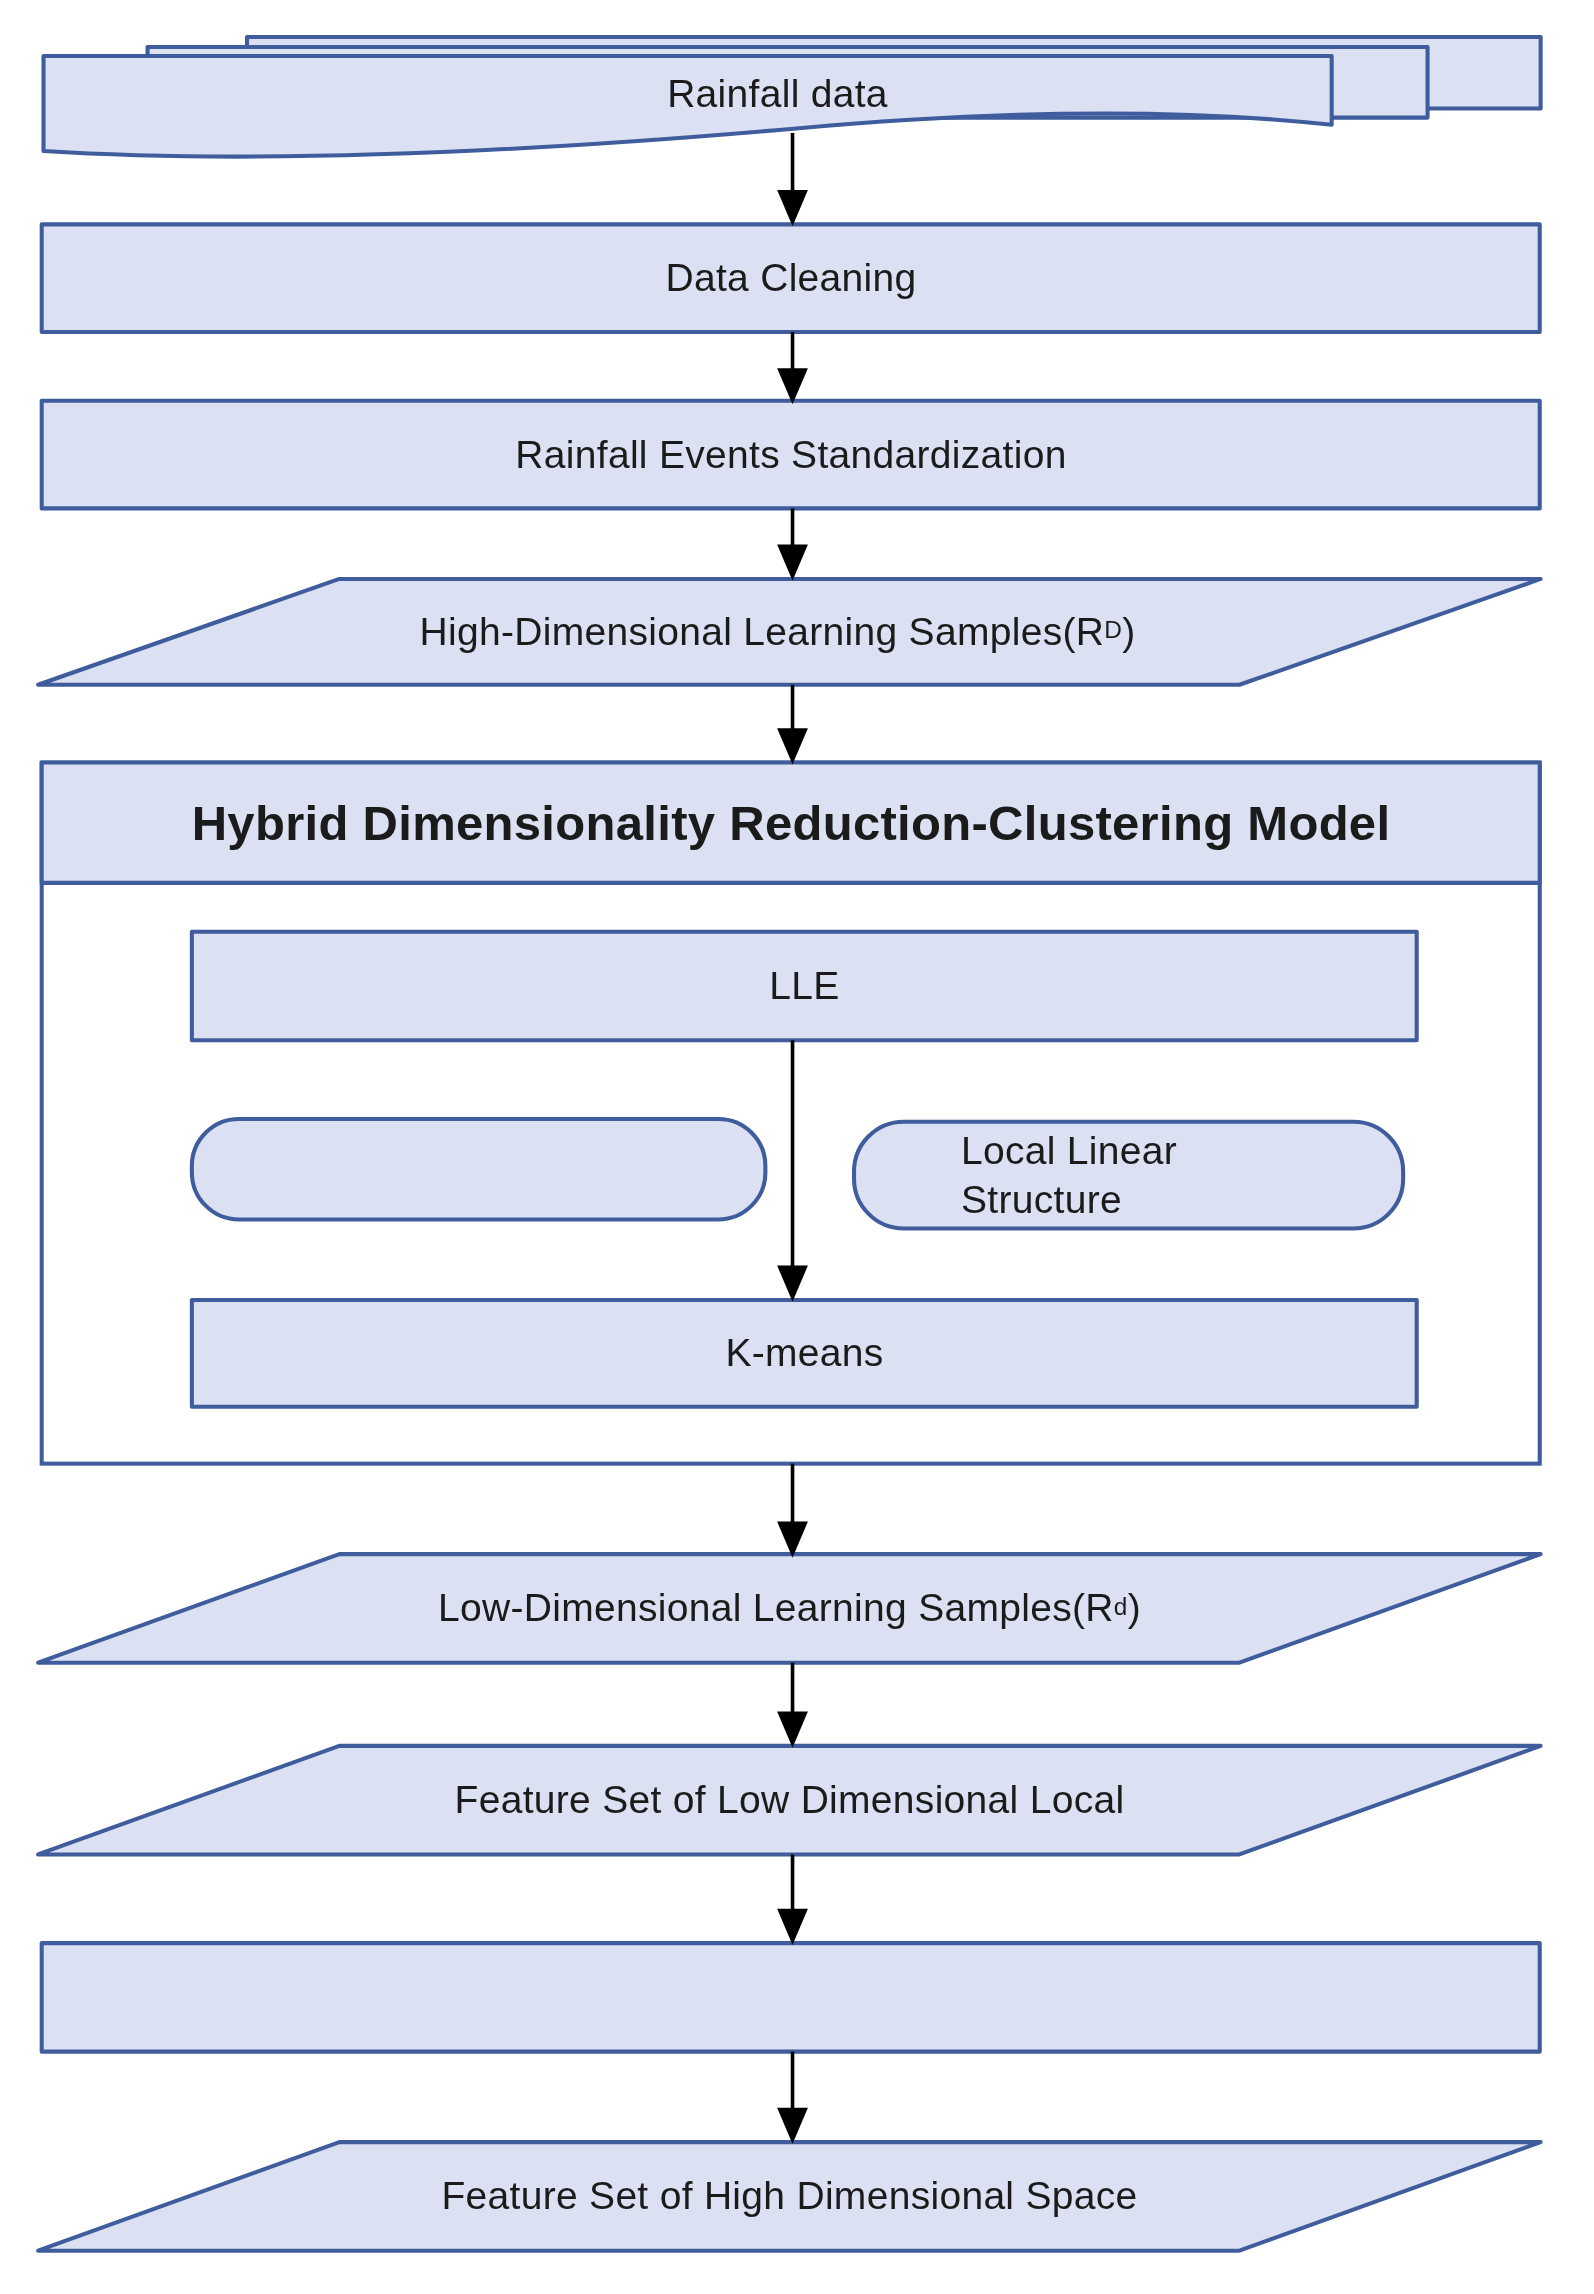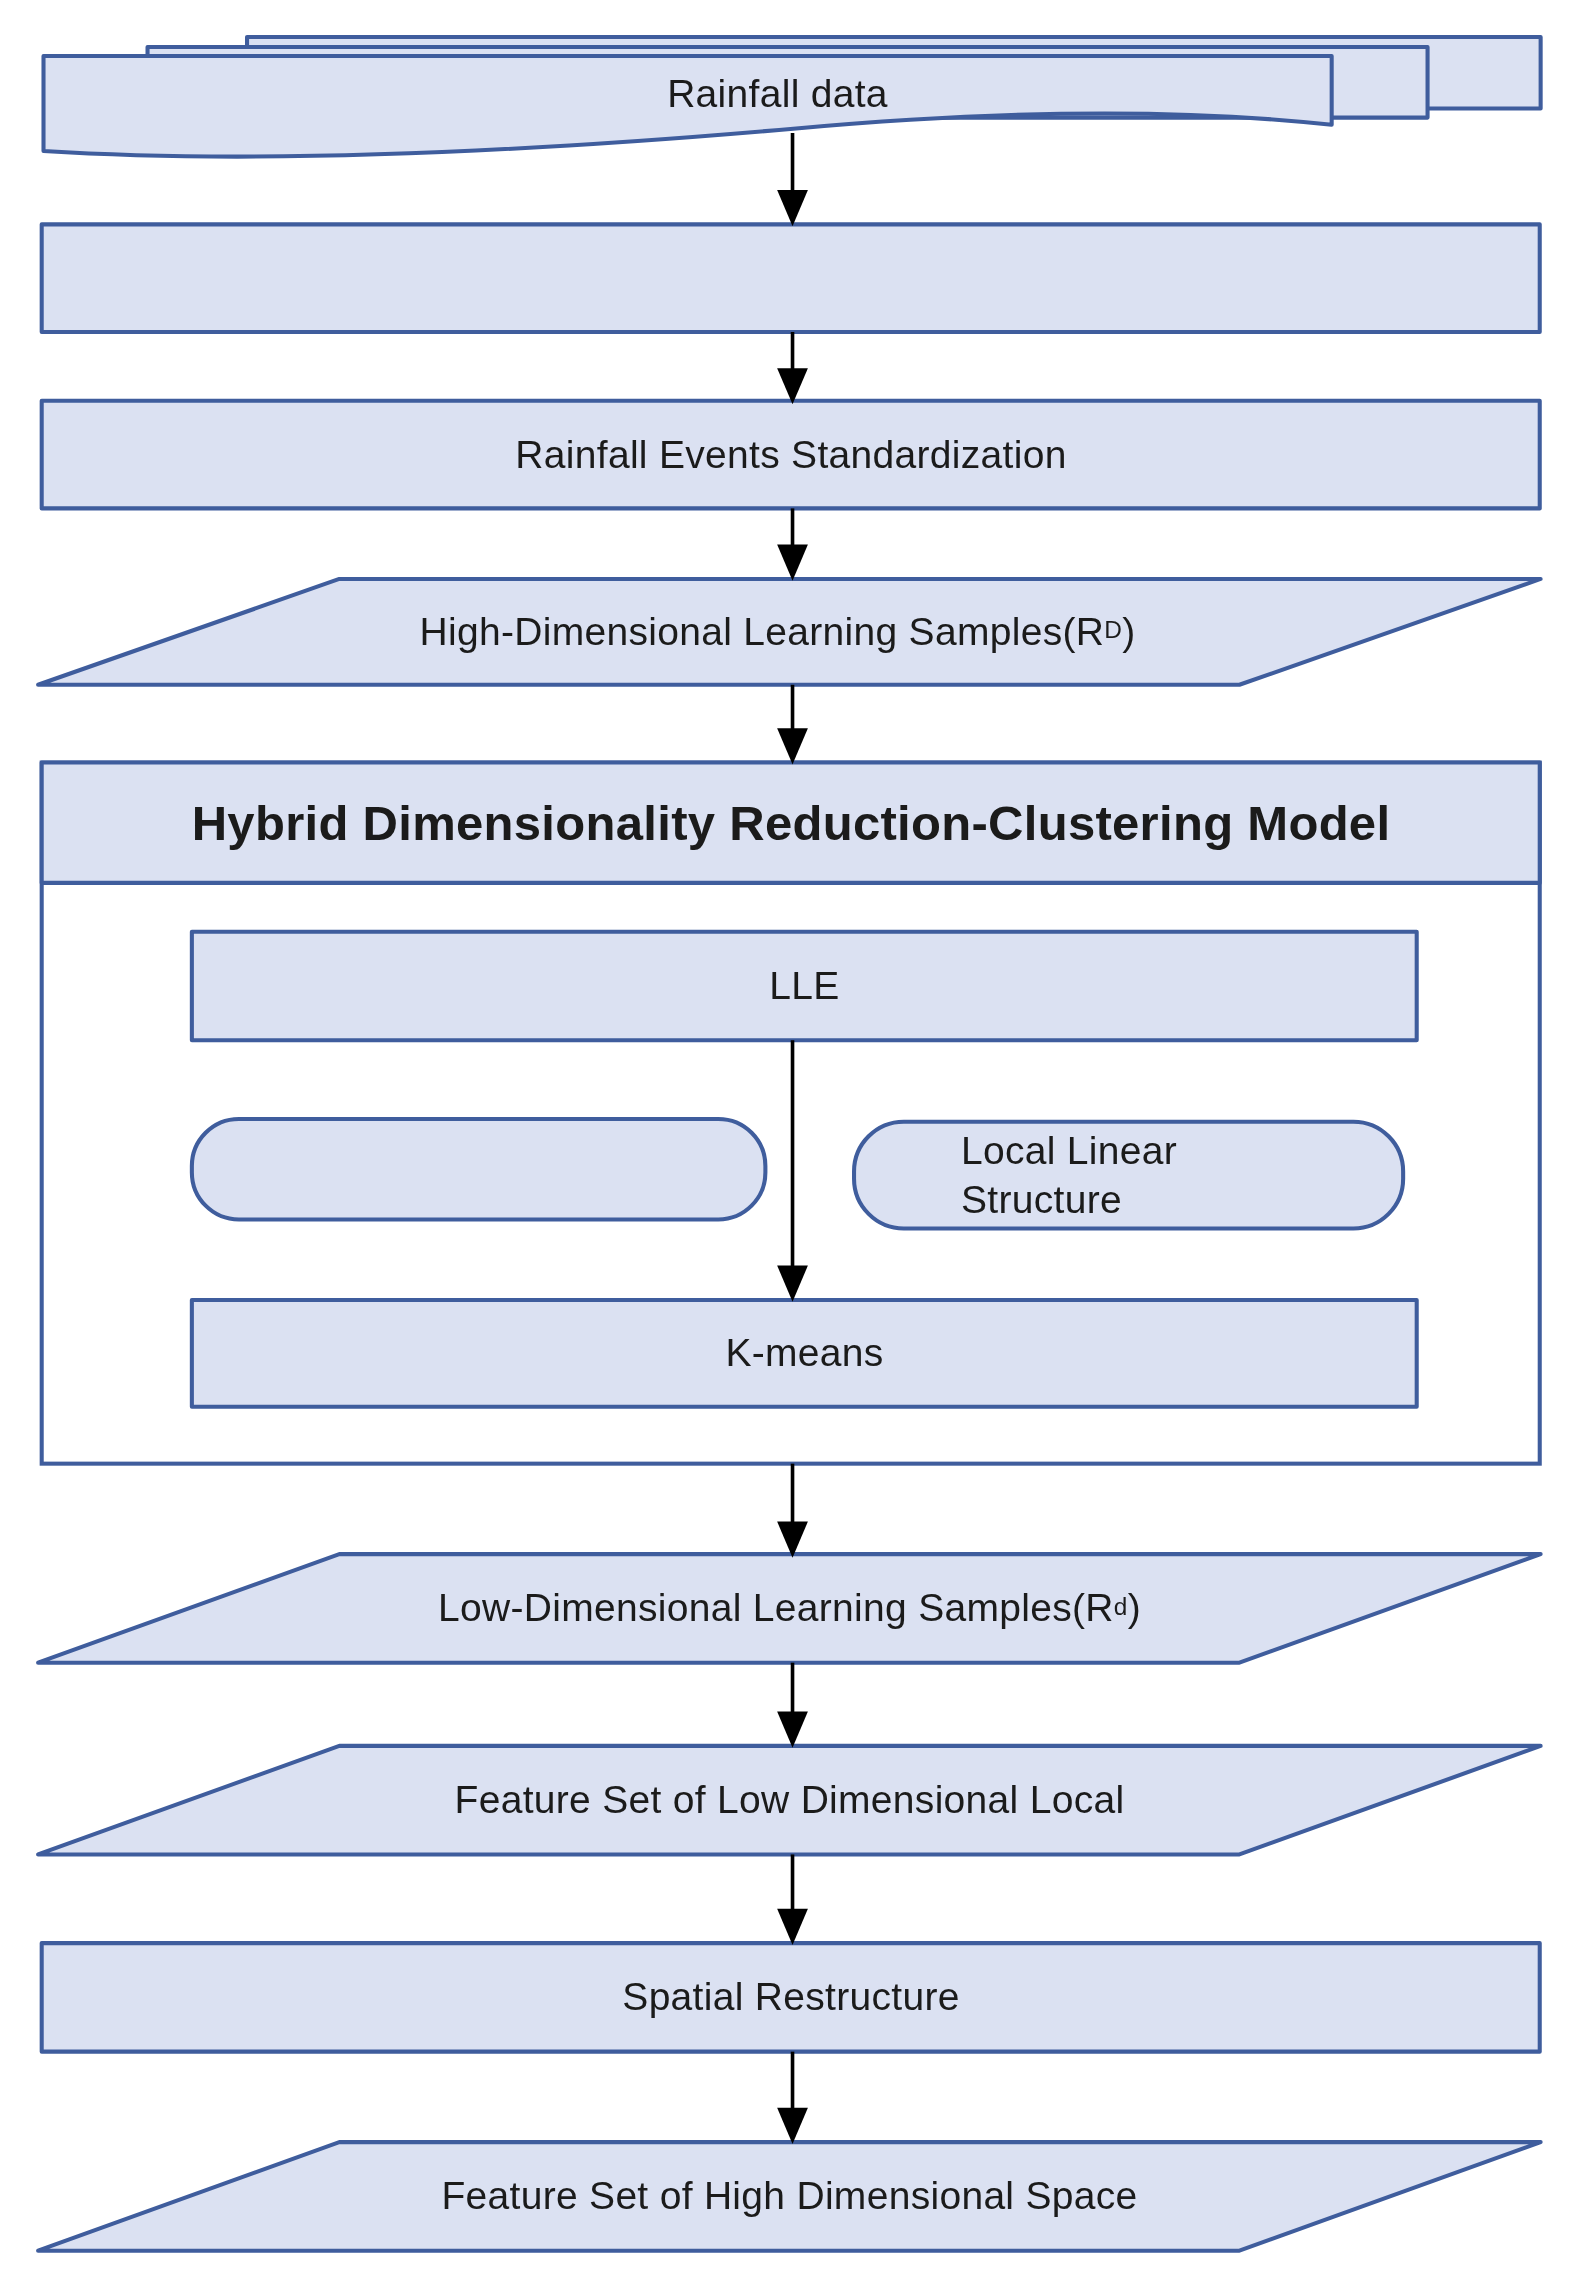--- a/index.html
+++ b/index.html
@@ -136,20 +136,21 @@
       </g>
       <g>
         <line class="arrow-line" x1="876" y1="2268" x2="876" y2="2332"></line>
         <polygon class="arrow-head" points="876,2370 859,2330 893,2330"></polygon>
       </g>
     </g>
   </svg>
 
   <div class="label" style="left:43px; top:56px; width:1469px; height:76px;">Rainfall data</div>
 
+  <div class="label" style="left:42px; top:224px; width:1498px; height:108px;">Data Cleaning</div>
 
   <div class="label" style="left:42px; top:401px; width:1498px; height:108px;">Rainfall Events Standardization</div>
 
   <div class="label" style="left:26px; top:579px; width:1503px; height:106px;">
     <span>High-Dimensional Learning Samples(R</span>
       <sup>D</sup>
       <span>)</span>
   </div>
 
   <div class="label title" style="left:42px; top:763px; width:1498px; height:120px;">Hybrid Dimensionality Reduction-Clustering Model</div>
@@ -164,18 +165,17 @@
   <div class="label" style="left:192px; top:1300px; width:1225px; height:107px;">K-means</div>
 
   <div class="label" style="left:38px; top:1554px; width:1503px; height:109px;">
     <span>Low-Dimensional Learning Samples(R</span>
       <sup>d</sup>
       <span>)</span>
   </div>
 
   <div class="label" style="left:38px; top:1746px; width:1503px; height:109px;">Feature Set of Low Dimensional Local</div>
 
-  <div class="label" style="left:42px; top:1943px; width:1498px; height:109px;">Spatial Restructure</div>
 
   <div class="label" style="left:38px; top:2142px; width:1503px; height:109px;">Feature Set of High Dimensional Space</div>
 
 </div>
 
 
 </body></html>

